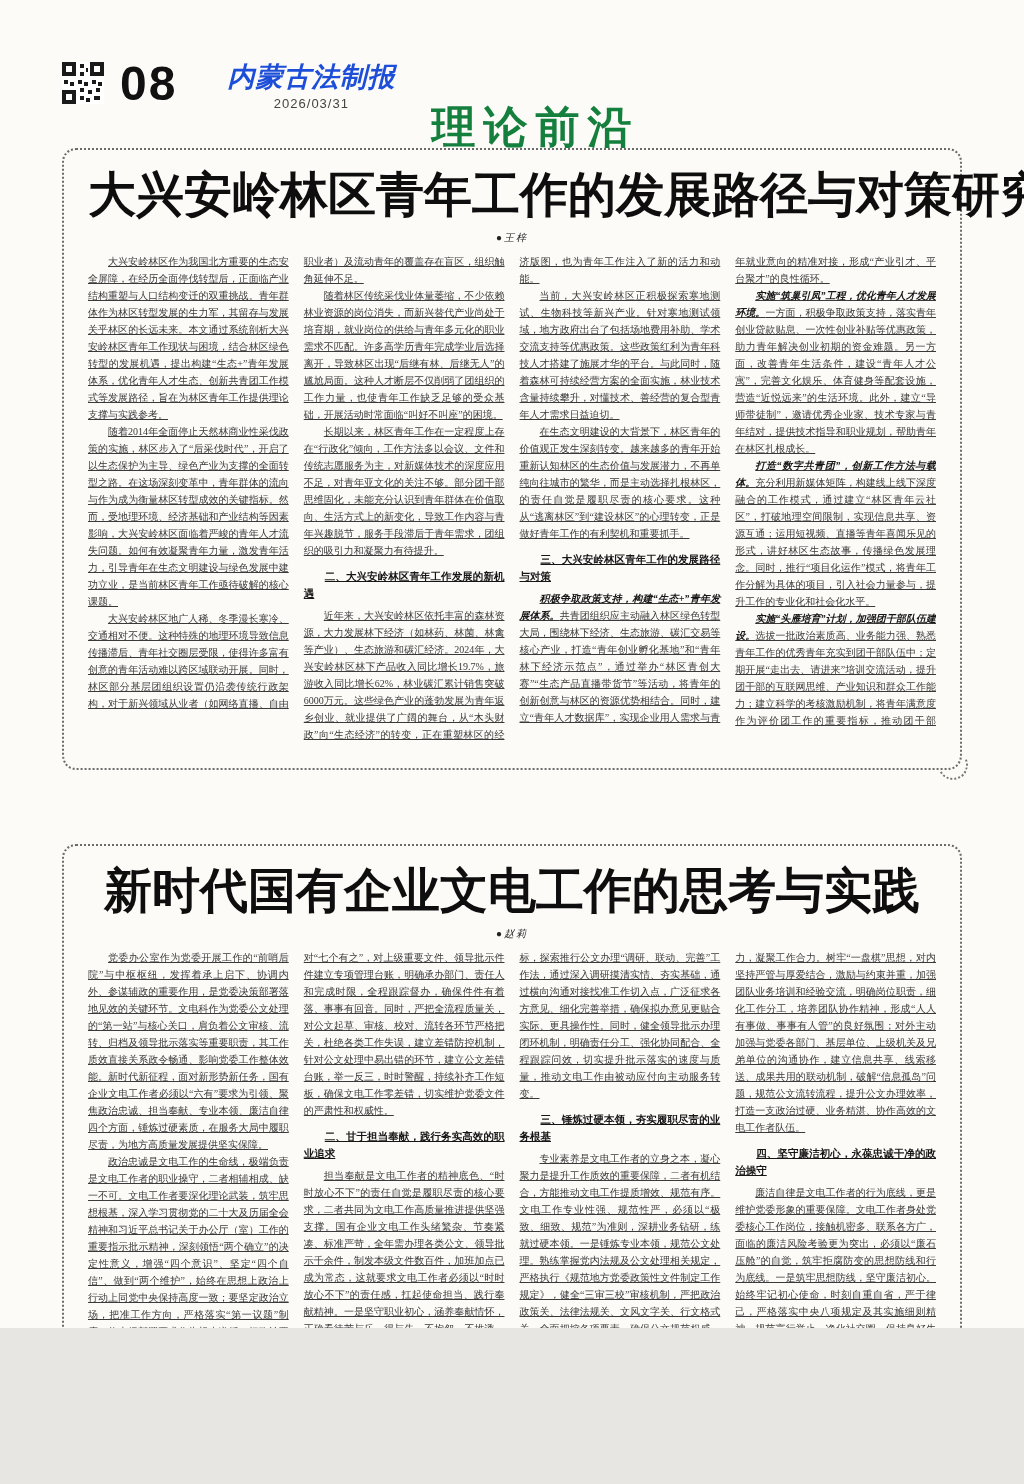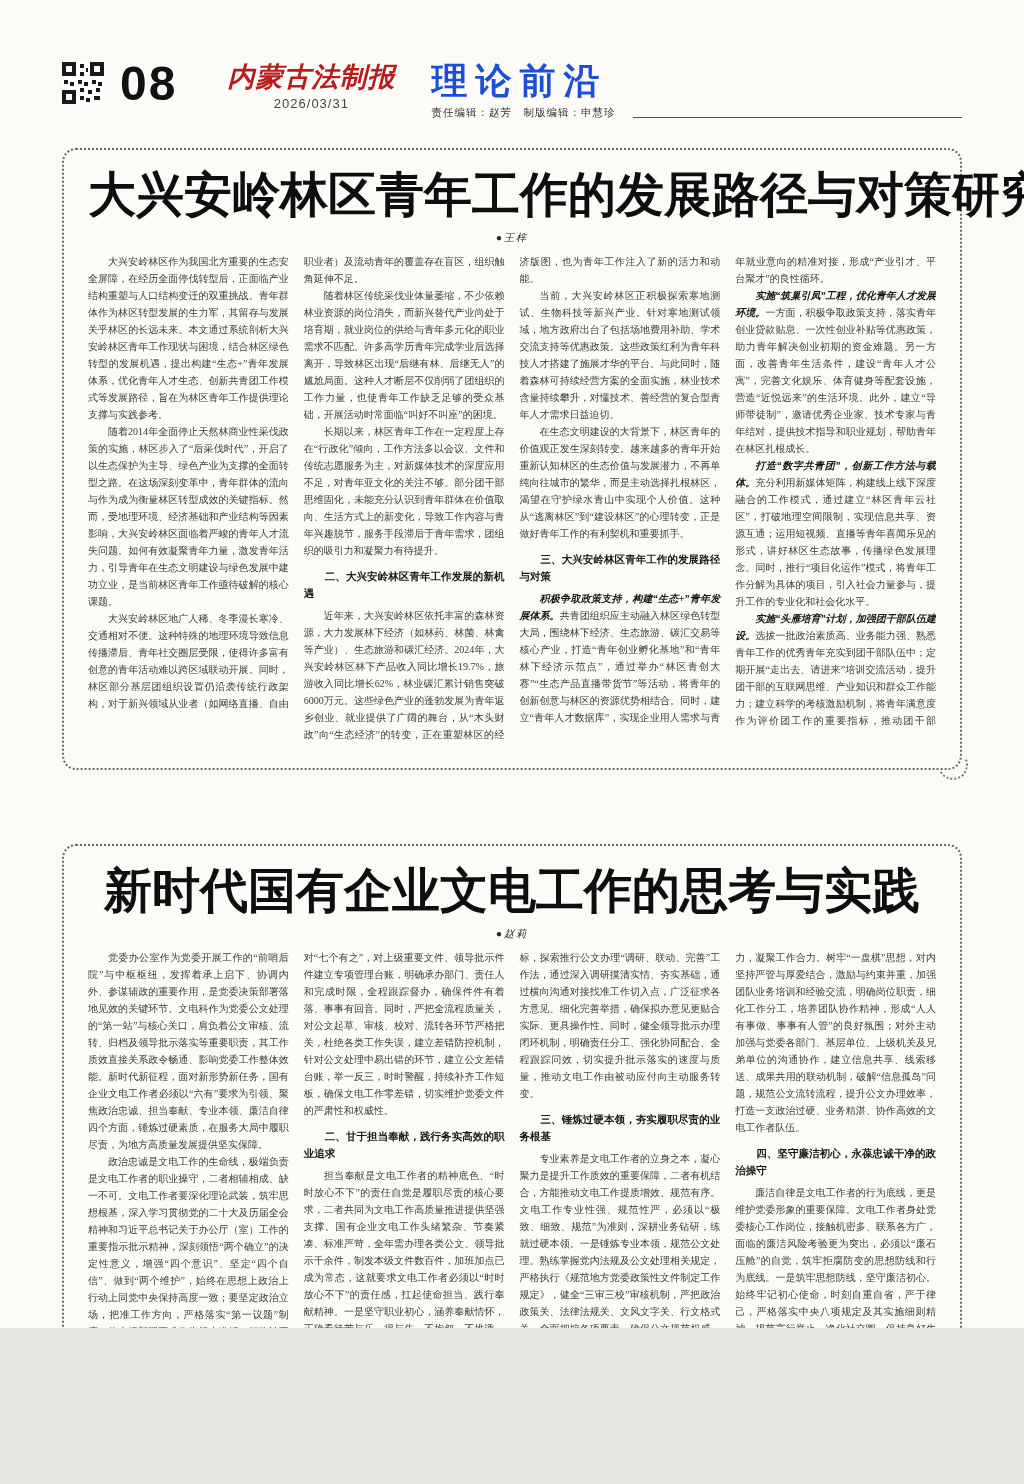--- a/index.html
+++ b/index.html
@@ -5,46 +5,46 @@
   html,body{margin:0;padding:0;background:#e8e6e2;}
   .page{position:relative;width:1024px;height:1328px;background:#fcfbf8;margin:0 auto;
         font-family:"Liberation Serif", serif;color:#2b2b2b;overflow:hidden;}
 
   
   .header{position:absolute;left:62px;top:62px;width:900px;display:flex;align-items:flex-start;}
   .qr{width:42px;height:42px;flex:0 0 42px;}
   .pagenum{font-family:"Liberation Sans", sans-serif;font-weight:bold;font-size:48px;line-height:44px;
            margin-left:16px;letter-spacing:2px;color:#111;}
   .masthead{margin-left:50px;text-align:center;}
-  .masthead-name{font-size:27px;font-weight:bold;font-style:italic;color:#b91c1c;
+  .masthead-name{font-size:27px;font-weight:bold;font-style:italic;color:#1d4ed8;
                  letter-spacing:1px;line-height:30px;white-space:nowrap;}
   .masthead-date{font-family:"Liberation Sans", sans-serif;font-size:13px;color:#444;
                  letter-spacing:1px;margin-top:4px;}
   .section-wrap{margin-left:36px;flex:1;}
-  .section-title{font-size:36px;font-weight:bold;letter-spacing:8px;line-height:38px;color:#1d4ed8;}
+  .section-title{font-size:44px;font-weight:bold;letter-spacing:8px;line-height:38px;color:#15803d;margin-top:47px;}
   .editors-row{display:flex;margin-top:6px;}
   .editors{font-size:10.5px;color:#333;letter-spacing:1px;white-space:nowrap;}
   .editors-rule{flex:1;border-bottom:1px solid #555;margin-left:18px;margin-bottom:2px;}
 
   
   .article-box{position:absolute;left:62px;width:900px;border:2px dotted #6b6b6b;border-radius:14px;
                padding:14px 24px;box-sizing:border-box;background:#fcfbf8;}
   .box1{top:148px;height:622px;}
   .box2{top:844px;height:626px;}
   .headline{text-align:center;font-weight:bold;color:#0e0e0e;letter-spacing:0;
             font-size:48px;line-height:54px;margin-top:4px;transform-origin:center;
             font-family:"Liberation Serif", serif;white-space:nowrap;}
   .byline{text-align:center;font-size:10px;margin-top:9px;margin-bottom:8px;color:#222;
           font-style:italic;letter-spacing:2px;}
 
   .article-body{column-count:4;column-gap:15px;text-align:justify;overflow:hidden;
                 font-size:10px;line-height:17px;color:#3a3a3a;}
   .body1{height:490px;}
   .body2{height:494px;}
-  .para{margin:0;text-indent:2em;}
+  .para{margin:0;text-indent:2em;text-decoration:underline;}
   .para.h{font-weight:bold;color:#161616;font-size:10.5px;margin:9px 0 5px 0;}
   .lead{font-weight:bold;font-style:italic;color:#161616;}
 
   
   .flourish{position:absolute;right:-8px;bottom:-12px;width:26px;height:26px;border-radius:50%;
             border:2px dotted #777;border-top-color:transparent;border-left-color:transparent;
             transform:rotate(18deg);background:transparent;}
 </style>
 </head>
 <body>
@@ -97,21 +97,21 @@
     <div class="byline">●王梓</div>
     <div class="article-body body1">
         <p class="para p">大兴安岭林区作为我国北方重要的生态安全屏障，在经历全面停伐转型后，正面临产业结构重塑与人口结构变迁的双重挑战。青年群体作为林区转型发展的生力军，其留存与发展关乎林区的长远未来。本文通过系统剖析大兴安岭林区青年工作现状与困境，结合林区绿色转型的发展机遇，提出构建“生态+”青年发展体系，优化青年人才生态、创新共青团工作模式等发展路径，旨在为林区青年工作提供理论支撑与实践参考。</p>
         <p class="para p">随着2014年全面停止天然林商业性采伐政策的实施，林区步入了“后采伐时代”，开启了以生态保护为主导、绿色产业为支撑的全面转型之路。在这场深刻变革中，青年群体的流向与作为成为衡量林区转型成效的关键指标。然而，受地理环境、经济基础和产业结构等因素影响，大兴安岭林区面临着严峻的青年人才流失问题。如何有效凝聚青年力量，激发青年活力，引导青年在生态文明建设与绿色发展中建功立业，是当前林区青年工作亟待破解的核心课题。</p>
         <p class="para p">大兴安岭林区地广人稀、冬季漫长寒冷、交通相对不便。这种特殊的地理环境导致信息传播滞后、青年社交圈层受限，使得许多富有创意的青年活动难以跨区域联动开展。同时，林区部分基层团组织设置仍沿袭传统行政架构，对于新兴领域从业者（如网络直播、自由职业者）及流动青年的覆盖存在盲区，组织触角延伸不足。</p>
         <p class="para p">随着林区传统采伐业体量萎缩，不少依赖林业资源的岗位消失，而新兴替代产业尚处于培育期，就业岗位的供给与青年多元化的职业需求不匹配。许多高学历青年完成学业后选择离开，导致林区出现“后继有林、后继无人”的尴尬局面。这种人才断层不仅削弱了团组织的工作力量，也使青年工作缺乏足够的受众基础，开展活动时常面临“叫好不叫座”的困境。</p>
         <p class="para p">长期以来，林区青年工作在一定程度上存在“行政化”倾向，工作方法多以会议、文件和传统志愿服务为主，对新媒体技术的深度应用不足，对青年亚文化的关注不够。部分团干部思维固化，未能充分认识到青年群体在价值取向、生活方式上的新变化，导致工作内容与青年兴趣脱节，服务手段滞后于青年需求，团组织的吸引力和凝聚力有待提升。</p>
         <p class="para h">二、大兴安岭林区青年工作发展的新机遇</p>
         <p class="para p">近年来，大兴安岭林区依托丰富的森林资源，大力发展林下经济（如林药、林菌、林禽等产业）、生态旅游和碳汇经济。2024年，大兴安岭林区林下产品收入同比增长19.7%，旅游收入同比增长62%，林业碳汇累计销售突破6000万元。这些绿色产业的蓬勃发展为青年返乡创业、就业提供了广阔的舞台，从“木头财政”向“生态经济”的转变，正在重塑林区的经济版图，也为青年工作注入了新的活力和动能。</p>
         <p class="para p">当前，大兴安岭林区正积极探索寒地测试、生物科技等新兴产业。针对寒地测试领域，地方政府出台了包括场地费用补助、学术交流支持等优惠政策。这些政策红利为青年科技人才搭建了施展才华的平台。与此同时，随着森林可持续经营方案的全面实施，林业技术含量持续攀升，对懂技术、善经营的复合型青年人才需求日益迫切。</p>
-        <p class="para p">在生态文明建设的大背景下，林区青年的价值观正发生深刻转变。越来越多的青年开始重新认知林区的生态价值与发展潜力，不再单纯向往城市的繁华，而是主动选择扎根林区，渴望在守护绿水青山中实现个人价值。这种从“逃离林区”到“建设林区”的心理转变，正是做好青年工作的有利契机和重要抓手。</p>
+        <p class="para p">在生态文明建设的大背景下，林区青年的价值观正发生深刻转变。越来越多的青年开始重新认知林区的生态价值与发展潜力，不再单纯向往城市的繁华，而是主动选择扎根林区，的责任自觉是履职尽责的核心要求。这种从“逃离林区”到“建设林区”的心理转变，正是做好青年工作的有利契机和重要抓手。</p>
         <p class="para h">三、大兴安岭林区青年工作的发展路径与对策</p>
         <p class="para p"><span class="lead">积极争取政策支持，构建“生态+”青年发展体系。</span>共青团组织应主动融入林区绿色转型大局，围绕林下经济、生态旅游、碳汇交易等核心产业，打造“青年创业孵化基地”和“青年林下经济示范点”，通过举办“林区青创大赛”“生态产品直播带货节”等活动，将青年的创新创意与林区的资源优势相结合。同时，建立“青年人才数据库”，实现企业用人需求与青年就业意向的精准对接，形成“产业引才、平台聚才”的良性循环。</p>
         <p class="para p"><span class="lead">实施“筑巢引凤”工程，优化青年人才发展环境。</span>一方面，积极争取政策支持，落实青年创业贷款贴息、一次性创业补贴等优惠政策，助力青年解决创业初期的资金难题。另一方面，改善青年生活条件，建设“青年人才公寓”，完善文化娱乐、体育健身等配套设施，营造“近悦远来”的生活环境。此外，建立“导师带徒制”，邀请优秀企业家、技术专家与青年结对，提供技术指导和职业规划，帮助青年在林区扎根成长。</p>
         <p class="para p"><span class="lead">打造“数字共青团”，创新工作方法与载体。</span>充分利用新媒体矩阵，构建线上线下深度融合的工作模式，通过建立“林区青年云社区”，打破地理空间限制，实现信息共享、资源互通；运用短视频、直播等青年喜闻乐见的形式，讲好林区生态故事，传播绿色发展理念。同时，推行“项目化运作”模式，将青年工作分解为具体的项目，引入社会力量参与，提升工作的专业化和社会化水平。</p>
         <p class="para p"><span class="lead">实施“头雁培育”计划，加强团干部队伍建设。</span>选拔一批政治素质高、业务能力强、熟悉青年工作的优秀青年充实到团干部队伍中；定期开展“走出去、请进来”培训交流活动，提升团干部的互联网思维、产业知识和群众工作能力；建立科学的考核激励机制，将青年满意度作为评价团工作的重要指标，推动团干部从“管理者”向“服务者”转变，真正成为青年信得过、靠得住、离不开的贴心人。</p>
       </div>
     <div class="flourish"></div>
   </div>
 
   <div class="article-box box2">

